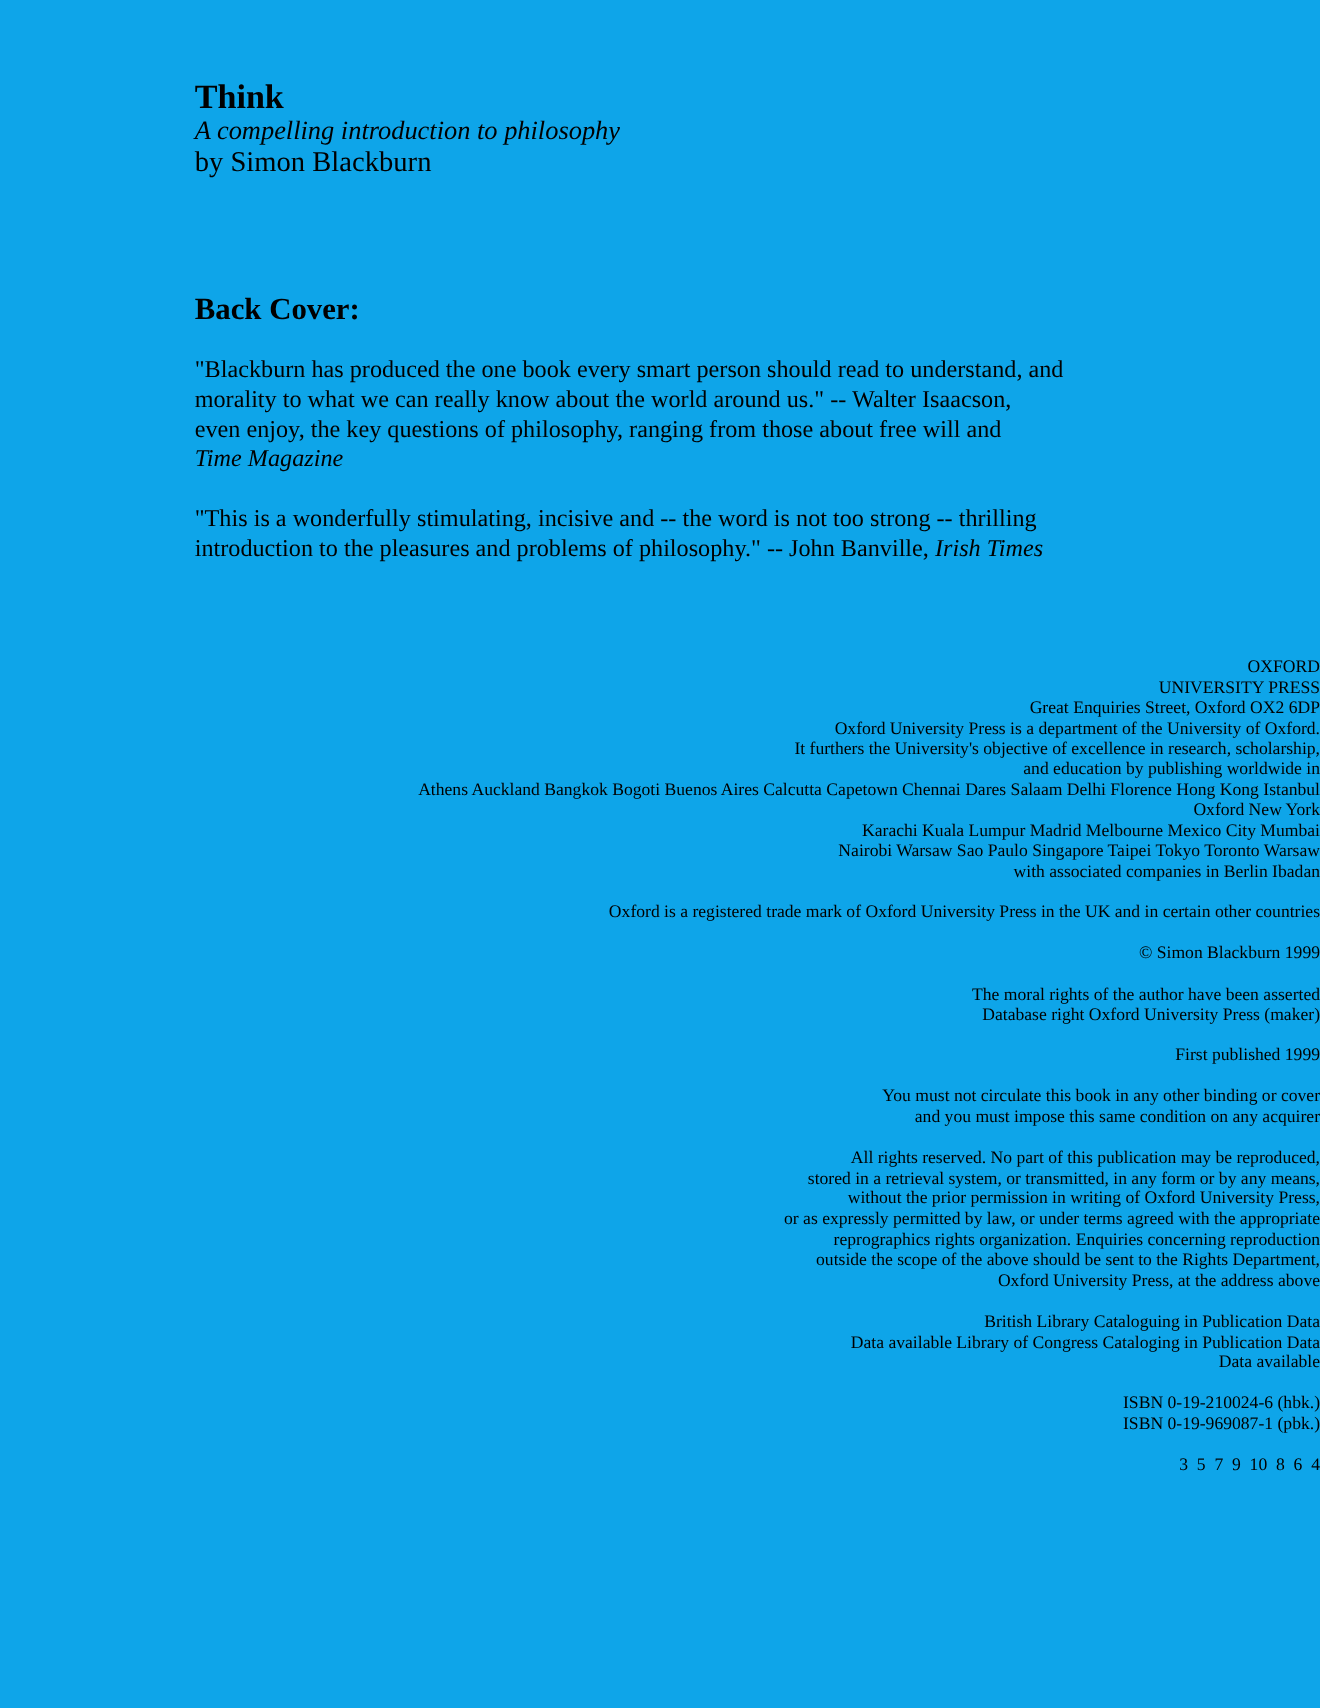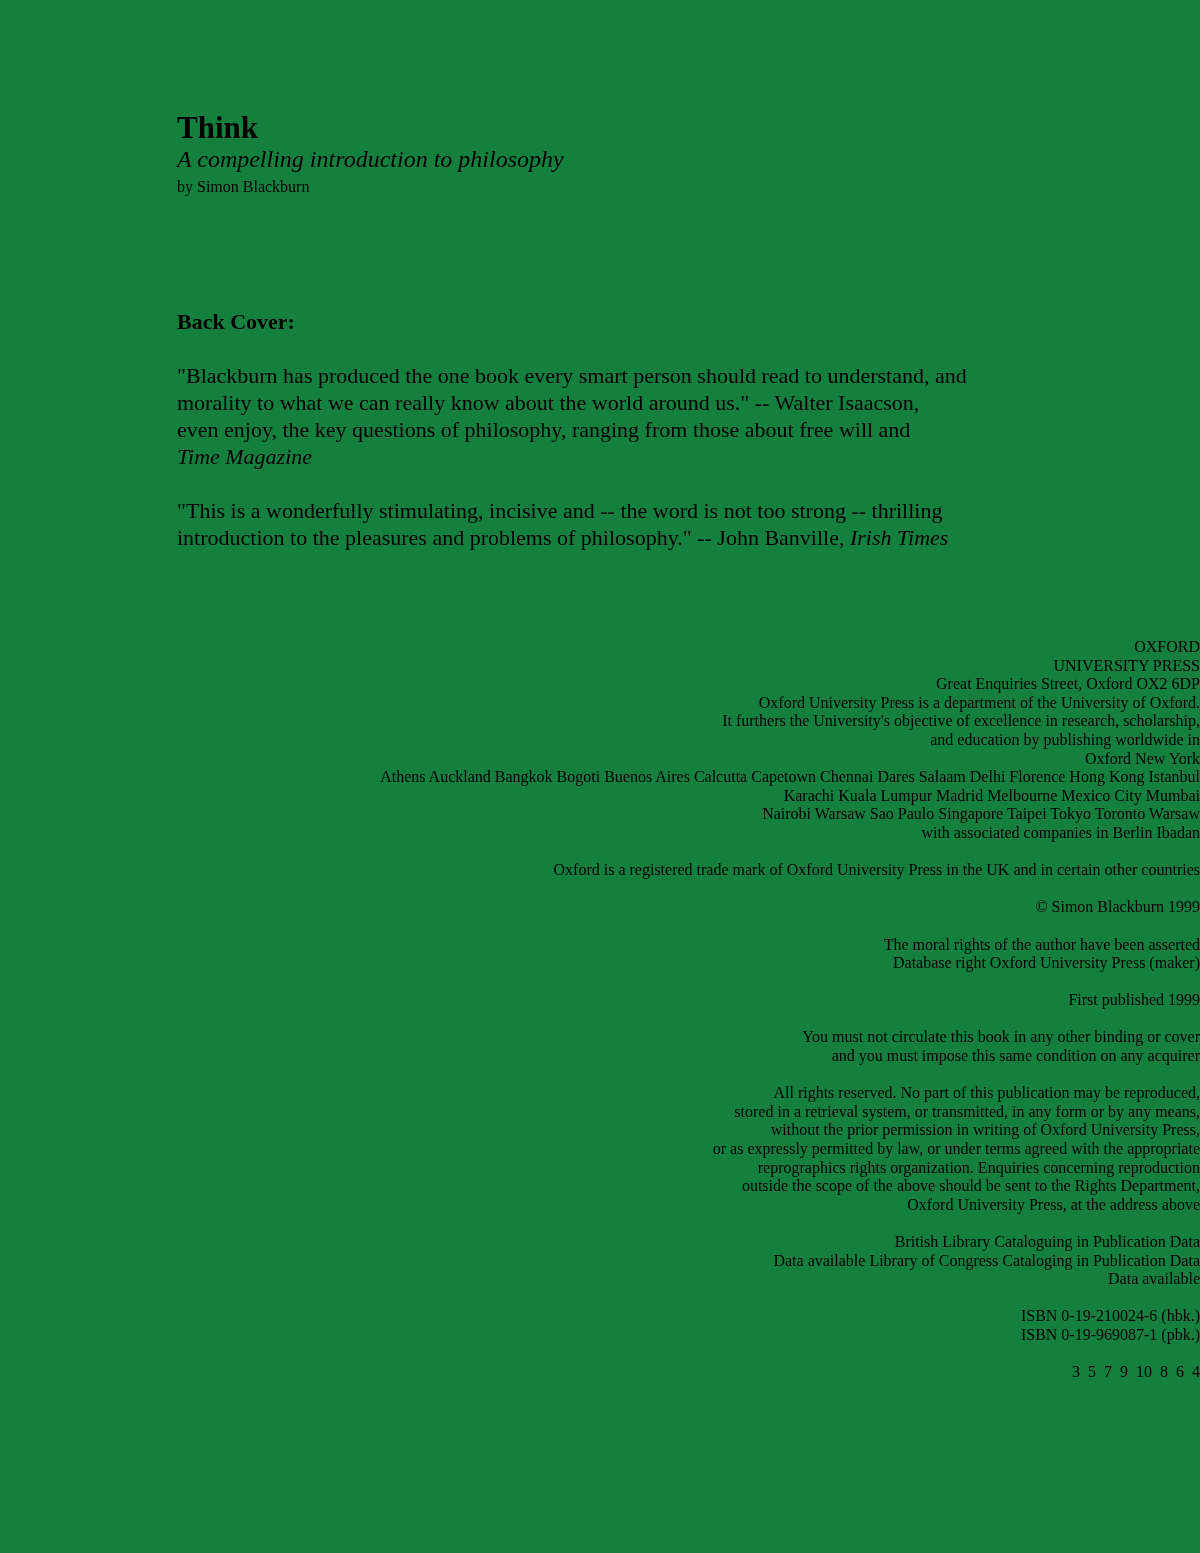--- a/index.html
+++ b/index.html
@@ -4,49 +4,49 @@
 <style>
   html, body {
     margin: 0;
     padding: 0;
     background: #ffffff;
   }
   .page {
     position: relative;
     width: 1200px;
     height: 1553px;
-    background: #15803d;
+    background: #0ea5e9;
     color: #000000;
     font-family: "Liberation Serif", "DejaVu Serif", serif;
     overflow: hidden;
     box-sizing: border-box;
-    padding-top: 110px;
+    padding-top: 70px;
   }
   .left-col {
     margin-left: 177px;
     margin-right: 170px;
   }
   h1.book-title {
     margin: 0;
     font-size: 31px;
     line-height: 36px;
     font-weight: bold;
   }
   .subtitle {
     font-size: 24px;
     line-height: 27px;
     font-style: italic;
   }
   .author {
-    font-size: 16px;
+    font-size: 26px;
     line-height: 27px;
   }
   h2.back-cover-heading {
     margin: 108px 0 0 0;
-    font-size: 22px;
+    font-size: 28px;
     line-height: 27px;
     font-weight: bold;
   }
   .quote {
     margin-top: 27px;
     font-size: 22px;
     line-height: 27px;
   }
   .quote-line {
     white-space: pre;
@@ -99,22 +99,22 @@
   </div>
 
   <div id="imprint" class="imprint">
       <div class="imprint-group">
         <div class="imprint-line">OXFORD</div>
         <div class="imprint-line">UNIVERSITY PRESS</div>
         <div class="imprint-line">Great Enquiries Street, Oxford OX2 6DP</div>
         <div class="imprint-line">Oxford University Press is a department of the University of Oxford.</div>
         <div class="imprint-line">It furthers the University's objective of excellence in research, scholarship,</div>
         <div class="imprint-line">and education by publishing worldwide in</div>
+        <div class="imprint-line">Athens Auckland Bangkok Bogoti Buenos Aires Calcutta Capetown Chennai Dares Salaam Delhi Florence Hong Kong Istanbul</div>
         <div class="imprint-line">Oxford New York</div>
-        <div class="imprint-line">Athens Auckland Bangkok Bogoti Buenos Aires Calcutta Capetown Chennai Dares Salaam Delhi Florence Hong Kong Istanbul</div>
         <div class="imprint-line">Karachi Kuala Lumpur Madrid Melbourne Mexico City Mumbai</div>
         <div class="imprint-line">Nairobi Warsaw Sao Paulo Singapore Taipei Tokyo Toronto Warsaw</div>
         <div class="imprint-line">with associated companies in Berlin Ibadan</div>
       </div>
       <div class="imprint-group">
         <div class="imprint-line">Oxford is a registered trade mark of Oxford University Press in the UK and in certain other countries</div>
       </div>
       <div class="imprint-group">
         <div class="imprint-line">© Simon Blackburn 1999</div>
       </div>

